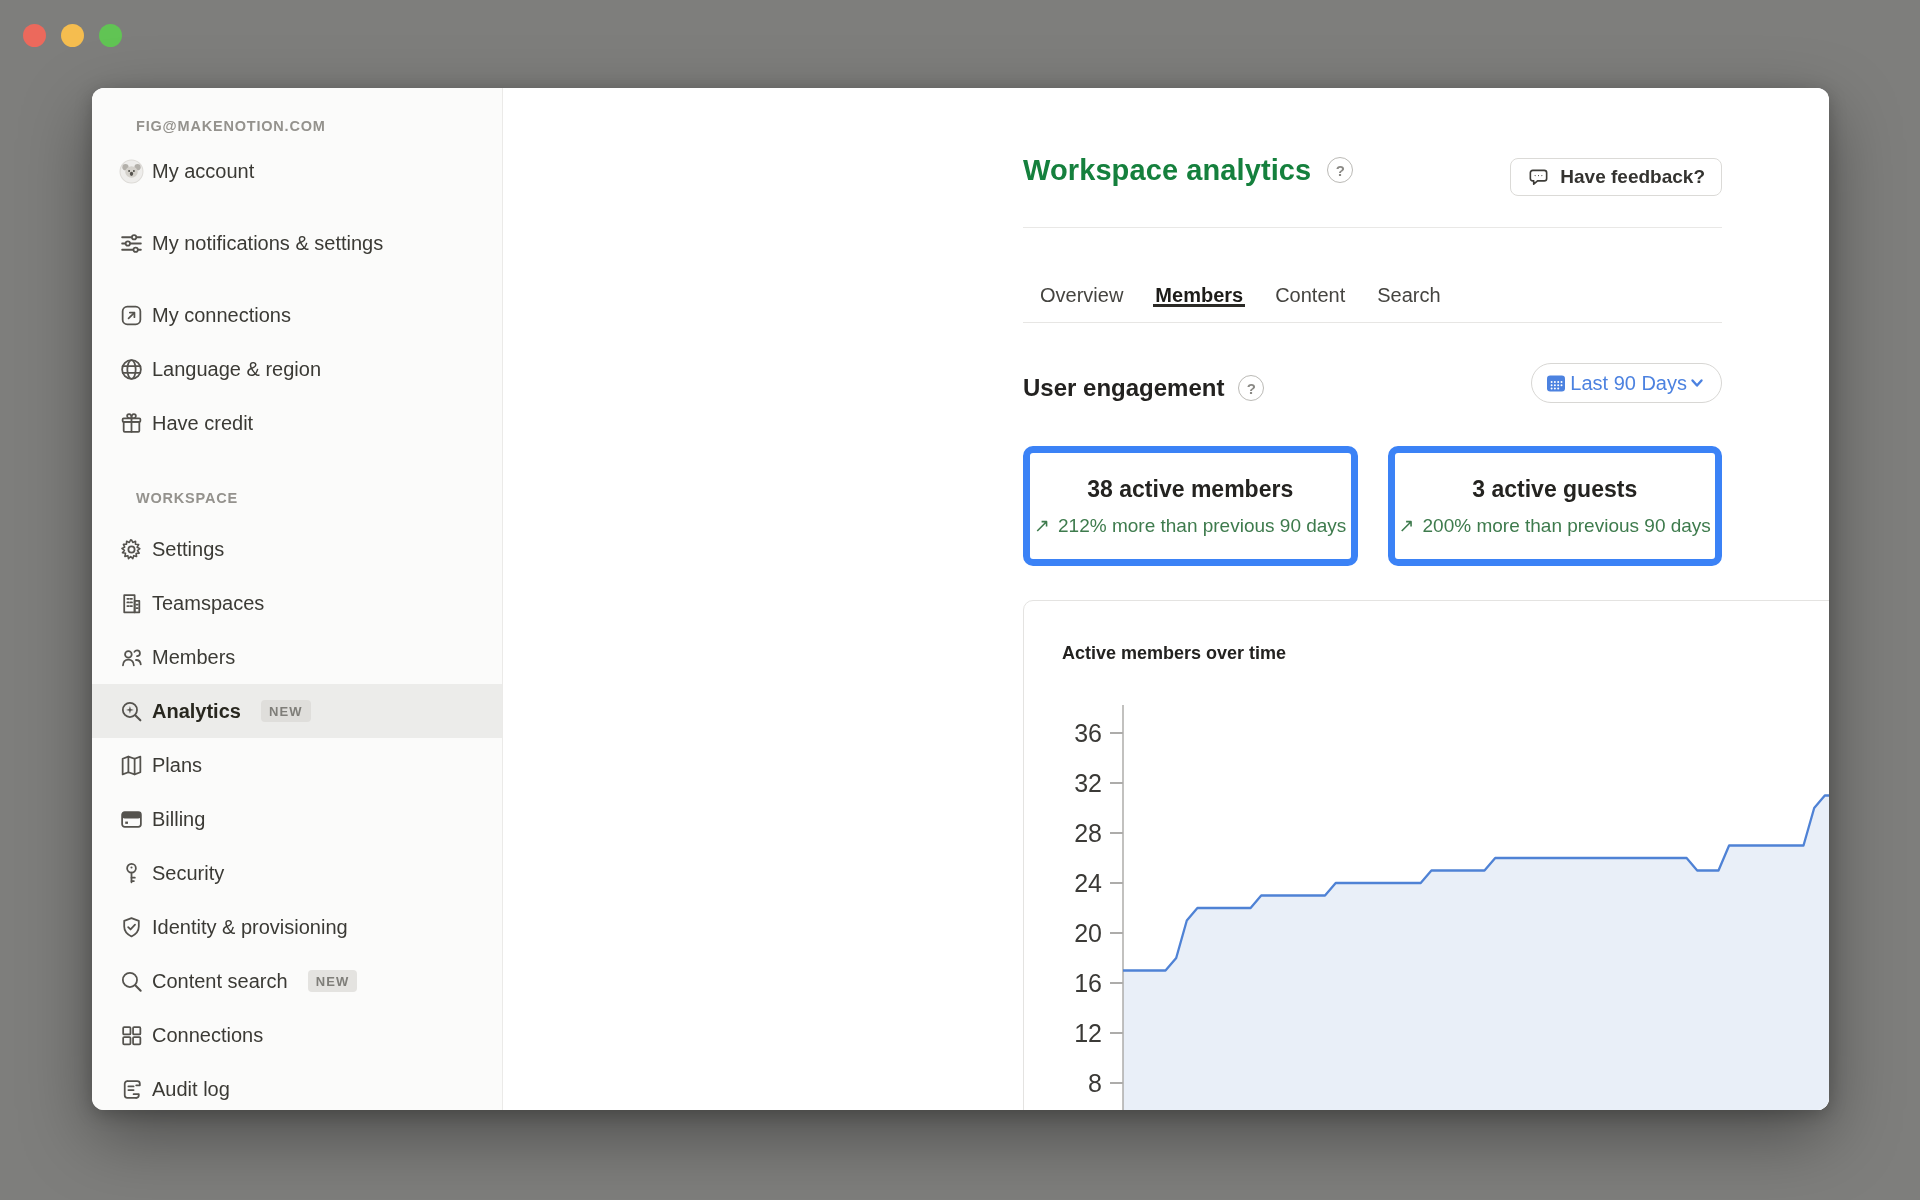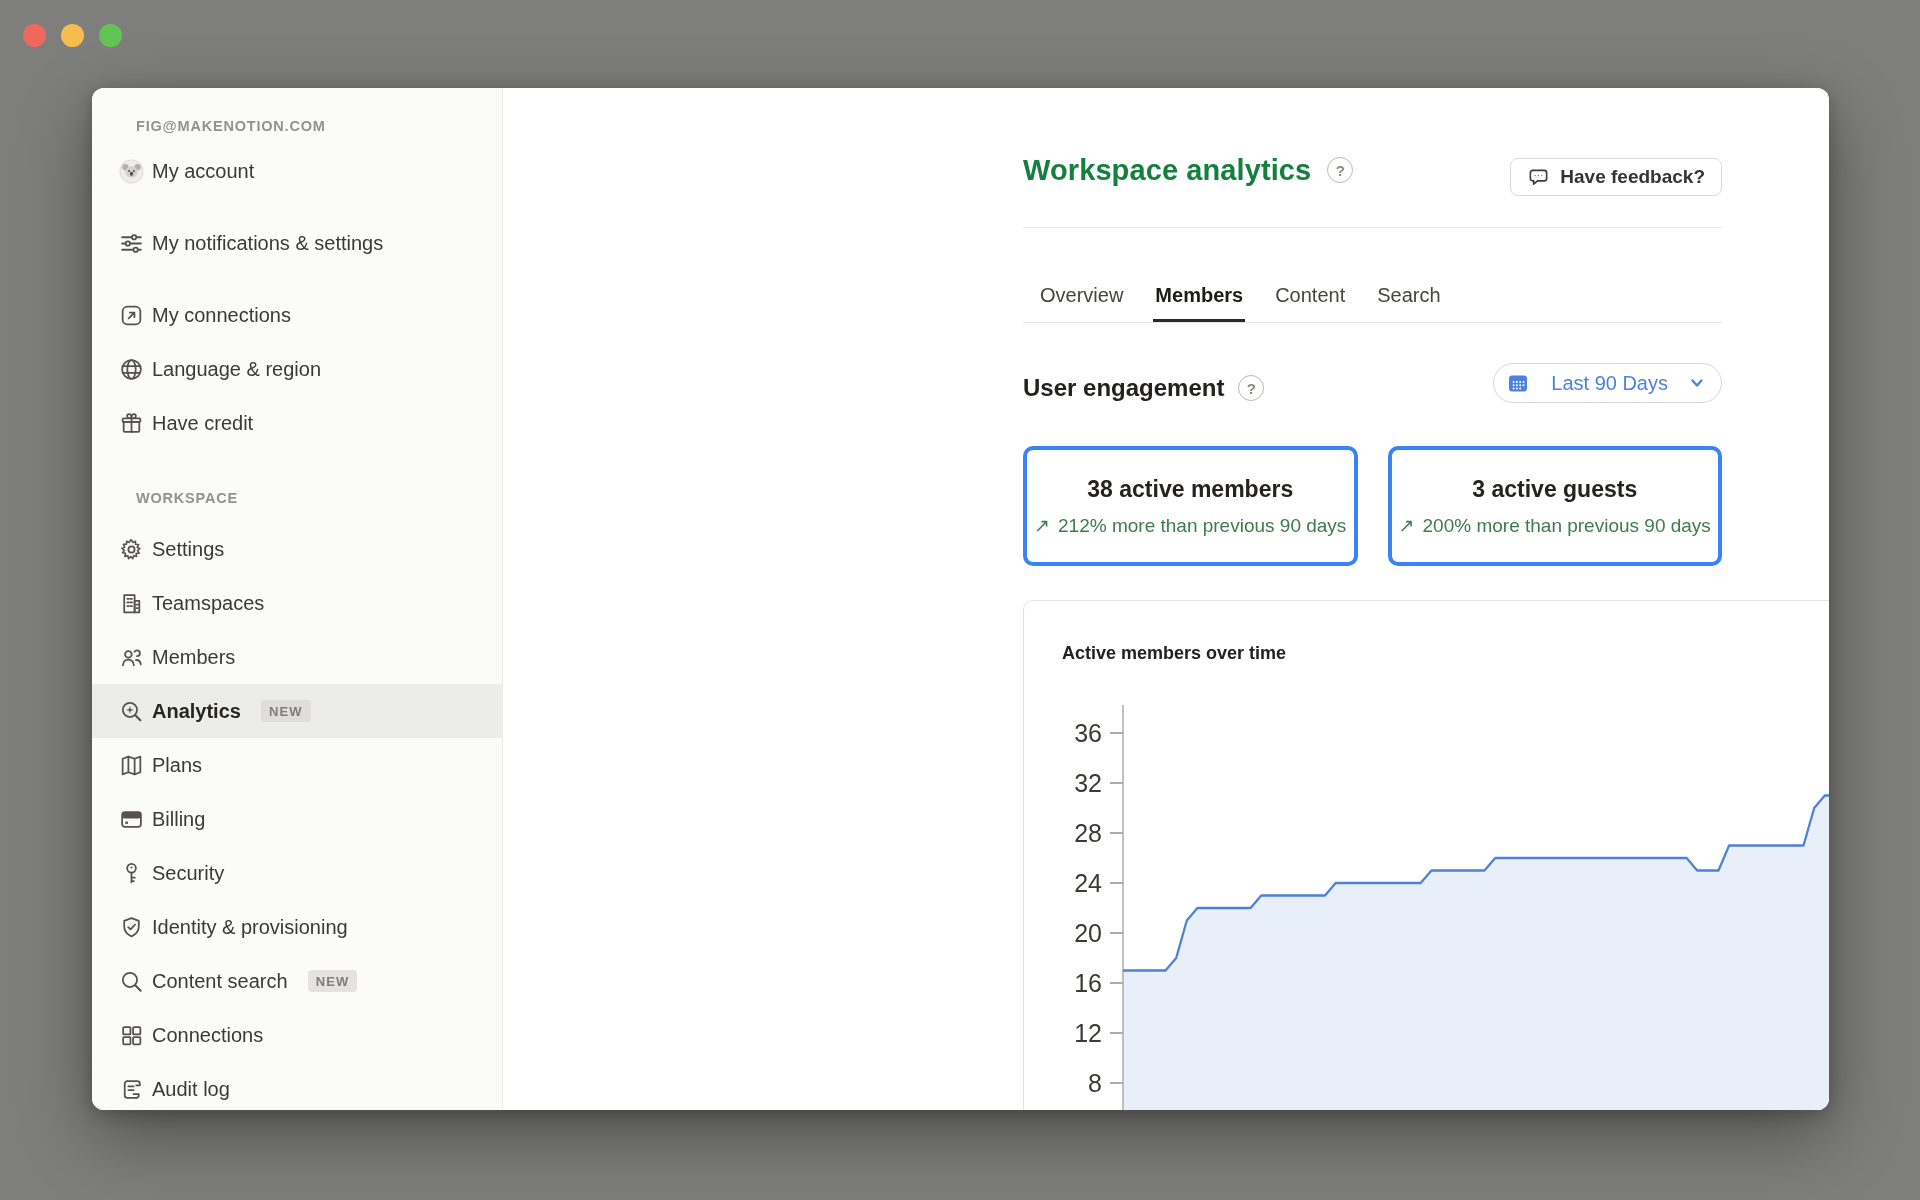--- a/index.html
+++ b/index.html
@@ -62,38 +62,38 @@
     position:absolute; right:107px; top:70px; height:38px; padding:0 16px;
     border:1px solid #dbdad7; border-radius:8px; background:#fff;
     display:flex; align-items:center; gap:10px; cursor:pointer;
     font-size:19px; font-weight:600; color:#343330;
   }
   .feedback-btn svg { width:23px; height:23px; stroke:#3d3c38; fill:none; stroke-width:1.7; stroke-linejoin:round; stroke-linecap:round; }
 
   .divider-1 { position:absolute; left:520px; right:107px; top:139px; height:1px; background:#e9e8e6; }
 
   .tabs { position:absolute; left:520px; right:107px; top:180px; height:55px;
-          padding-left:15px; display:flex; gap:28px; border-bottom:1px solid #e7e6e4; }
+          padding-left:15px; display:flex; gap:28px; border-bottom:1px solid #e7e6e4;align-items:center; }
   .tab { display:flex; align-items:center; padding:0 2px; font-size:20px; color:#454440; cursor:pointer; }
   .tab.active { color:#1d1c19; font-weight:600; box-shadow:inset 0 -3px 0 #2b2a26; }
 
   .engage-header { position:absolute; left:520px; top:276px; height:48px; display:flex; align-items:center; gap:14px; }
   .engage-title { font-size:24px; font-weight:700; color:#232220; }
   .range-pill {
     position:absolute; right:107px; top:275px; height:40px; padding:0 16px 0 12px;
     border:1px solid #d8d7d4; border-radius:20px; background:#fff;
-    display:flex; align-items:center; gap:21px; cursor:pointer;
+    display:flex; align-items:center; gap:2px; cursor:pointer;
     font-size:20px; font-weight:500; color:#4c82e0;
   }
   .range-pill .cal { width:24px; height:24px; }
   .range-pill .chev { width:16px; height:16px; stroke:#4c82e0; fill:none; stroke-width:2.4; stroke-linecap:round; stroke-linejoin:round; }
 
   .stats { position:absolute; left:520px; right:107px; top:358px; display:flex; gap:30px; }
   .stat-card {
-    flex:1; height:120px; border:4px solid #3b82f6; border-radius:10px; background:#fff;
+    flex:1; height:120px; border:7px solid #3b82f6; border-radius:10px; background:#fff;
     display:flex; flex-direction:column; align-items:center; justify-content:center; gap:12px;
   }
   .stat-value { font-size:23px; font-weight:700; color:#242320; }
   .stat-delta { display:flex; align-items:center; gap:8px; font-size:19px; color:#3e7b4d; }
   .stat-delta .arrow { font-size:19px; line-height:1; }
 
   .chart-card {
     position:absolute; left:520px; top:512px; width:1110px; height:600px;
     border:1px solid #e4e3e1; border-radius:10px; background:#fff;
   }

